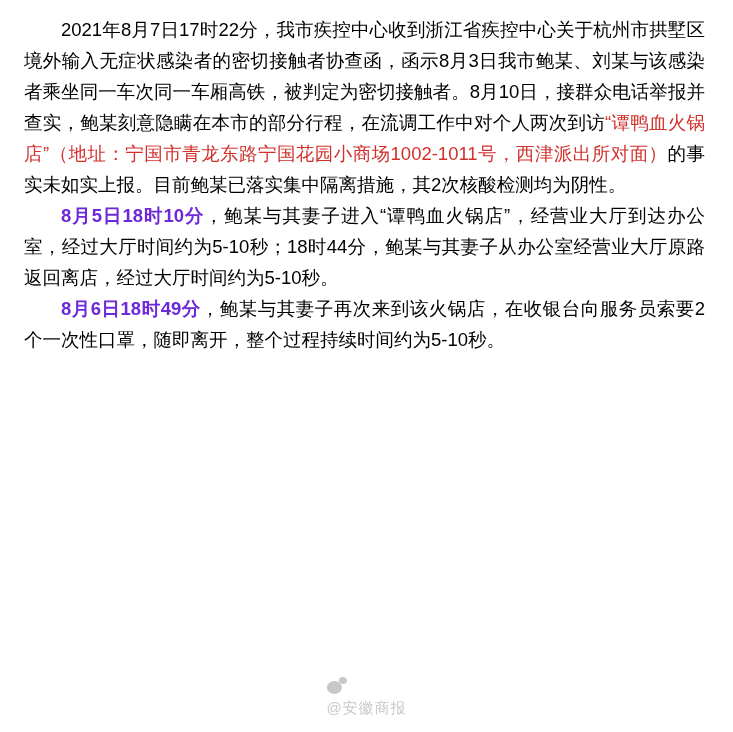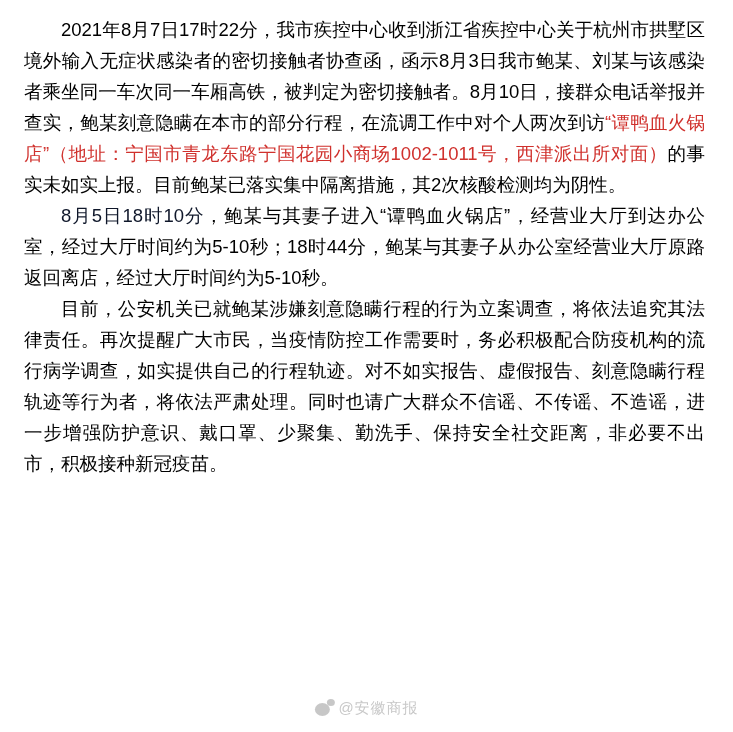--- a/index.html
+++ b/index.html
@@ -30,33 +30,34 @@
     margin: 0 0 0 0;
     letter-spacing: 0px;
   }
   .indent {
     text-indent: 2em;
   }
   .hl {
     color: #d0312d;
   }
   .hl-bold {
-    color: #0f172a;
-    font-weight: normal;
+    color: #6d28d9;
+    font-weight: bold;
     margin-top: 28px;
   }
   .watermark {
     position: absolute;
     left: 50%;
     transform: translateX(-50%);
     bottom: 14px;
     display: flex;
     align-items: flex-start;
     gap: 4px;
     opacity: 0.55;
+    flex-direction: column;
   }
   .wm-logo {
     width: 20px;
     height: 18px;
     position: relative;
     display: inline-block;
   }
   .wm-logo .eye {
     position: absolute;
     border-radius: 50%;
@@ -88,25 +89,25 @@
 
   <p class="para" style="text-indent: 2em;">
     <span class="indent-inline">2021年8月7日17时22分，我市疾控中心收到浙江省疾控中心关于杭州市拱墅区境外输入无症状感染者的密切接触者协查函，函示8月3日我市鲍某、刘某与该感染者乘坐同一车次同一车厢高铁，被判定为密切接触者。8月10日，接群众电话举报并查实，鲍某刻意隐瞒在本市的部分行程，在流调工作中对个人两次到访</span><span class="hl">“谭鸭血火锅店”（地址：宁国市青龙东路宁国花园小商场1002-1011号，西津派出所对面）</span><span>的事实未如实上报。目前鲍某已落实集中隔离措施，其2次核酸检测均为阴性。</span>
   </p>
 
 
   <p class="para indent">
     <span class="hl-bold">8月5日18时10分</span><span>，鲍某与其妻子进入“谭鸭血火锅店”，经营业大厅到达办公室，经过大厅时间约为5-10秒；18时44分，鲍某与其妻子从办公室经营业大厅原路返回离店，经过大厅时间约为5-10秒。</span>
   </p>
 
+  <p class="para indent">
+    <span class="hl-bold">8月6日18时49分</span><span>，鲍某与其妻子再次来到该火锅店，在收银台向服务员索要2个一次性口罩，随即离开，整个过程持续时间约为5-10秒。</span>
+  </p>
 
 
-  <p class="para indent">
-    <span>目前，公安机关已就鲍某涉嫌刻意隐瞒行程的行为立案调查，将依法追究其法律责任。再次提醒广大市民，当疫情防控工作需要时，务必积极配合防疫机构的流行病学调查，如实提供自己的行程轨迹。对不如实报告、虚假报告、刻意隐瞒行程轨迹等行为者，将依法严肃处理。同时也请广大群众不信谣、不传谣、不造谣，进一步增强防护意识、戴口罩、少聚集、勤洗手、保持安全社交距离，非必要不出市，积极接种新冠疫苗。</span>
-  </p>
 
   <div class="watermark">
     <span class="wm-logo">
       <span class="eye big"></span>
       <span class="eye small"></span>
     </span>
     <span class="wm-text">@安徽商报</span>
   </div>
 
 </div>

